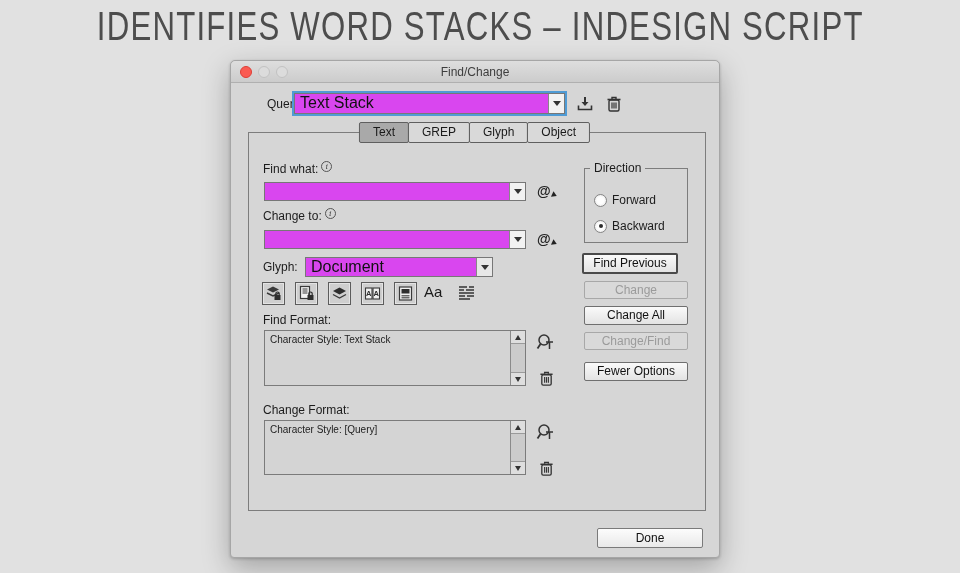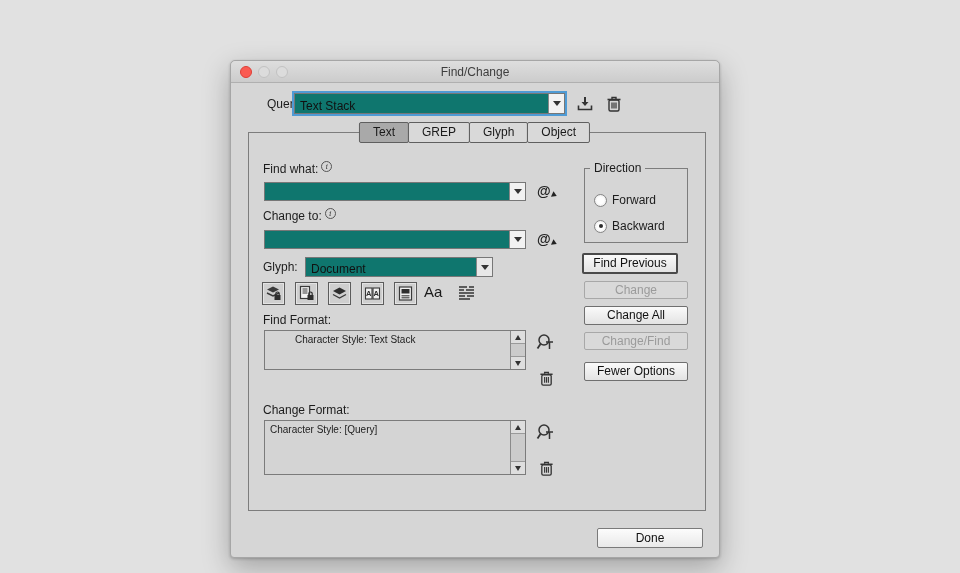--- a/index.html
+++ b/index.html
@@ -31,22 +31,22 @@
   .tl{ position:absolute; top:5px; width:12px; height:12px; border-radius:50%; }
   .tl.close{ left:9px;  background:#fa5b52; border:1px solid #de3e36; }
   .tl.min  { left:27px; background:#dcdcdc; border:1px solid #c2c2c2; }
   .tl.max  { left:45px; background:#dcdcdc; border:1px solid #c2c2c2; }
 
   .lbl{ font-size:12px; color:#1c1c1c; white-space:nowrap; }
 
   
   .query-label{ left:18px; top:36px;margin-left:18px; }
   .combo{
-    background:#0f766e; border:1px solid #777; display:flex; align-items:flex-end;
-    font-size:12px; color:#111;
+    background:#d946ef; border:1px solid #777; display:flex; align-items:flex-start;
+    font-size:16px; color:#111;
   }
   .combo .val{ flex:1; padding:0 5px; overflow:hidden; white-space:nowrap; }
   .combo .arrow{
     width:16px; align-self:stretch; border-left:1px solid #888;
     display:flex; align-items:center; justify-content:center; background:#f2f2f2;
   }
   .tri-down{ width:0; height:0; border-left:4px solid transparent; border-right:4px solid transparent; border-top:5px solid #333; }
   .query-combo{ left:63px; top:32px; width:271px; height:21px;
     box-shadow:0 0 0 2px #4f9bd5; }
   .toolicon{ width:20px; height:20px; display:flex; align-items:center; justify-content:center; }
@@ -97,21 +97,21 @@
   .fmtbox{
     left:33px; width:262px; background:#d4d4d4; border:1px solid #7b7b7b; display:flex;
   }
   .fmtbox .content{ flex:1; font-size:10px; color:#222; padding:3px 5px; line-height:12px; }
   .fmtbox .sbar{ width:15px; border-left:1px solid #8a8a8a; display:flex; flex-direction:column; justify-content:space-between; background:#cbcbcb; }
   .sbtn{ height:13px; display:flex; align-items:center; justify-content:center; background:#dedede; }
   .sbtn.up{ border-bottom:1px solid #9a9a9a; }
   .sbtn.dn{ border-top:1px solid #9a9a9a; }
   .tri-up-s{ width:0; height:0; border-left:3.5px solid transparent; border-right:3.5px solid transparent; border-bottom:5px solid #333; }
   .tri-dn-s{ width:0; height:0; border-left:3.5px solid transparent; border-right:3.5px solid transparent; border-top:5px solid #333; }
-  .ffbox{ top:269px; height:40px;padding-left:25px; }
+  .ffbox{ top:269px; height:56px; }
   .cfbox{ top:359px; height:55px; }
   .side-icon{ width:22px; height:22px; display:flex; align-items:center; justify-content:center; }
 
   
   fieldset.direction{
     left:353px; top:100px; width:104px; height:82px;
     border:1px solid #7d7d7d; position:absolute;
   }
   fieldset.direction legend{ font-size:12px; color:#1c1c1c; margin-left:5px; padding:0 4px; }
   .radio-row{ position:absolute; left:9px; display:flex; align-items:center; gap:5px; font-size:12px; color:#1c1c1c; }
@@ -142,20 +142,23 @@
   .b-done{ left:366px; top:467px; width:106px; height:20px; line-height:18px;
     background:linear-gradient(#fcfcfc,#e9e9e9); border:1px solid #7a7a7a; }
 
   svg{ display:block; }
 </style>
 </head>
 <body>
 
 <div id="stage">
 
+  <div class="heading">
+    <span>IDENTIFIES WORD STACKS – INDESIGN SCRIPT</span>
+  </div>
 
   <div class="window">
 
     <div class="titlebar">
       <span class="tl close"></span>
       <span class="tl min"></span>
       <span class="tl max"></span>
       <span class="title">Find/Change</span>
     </div>
 

